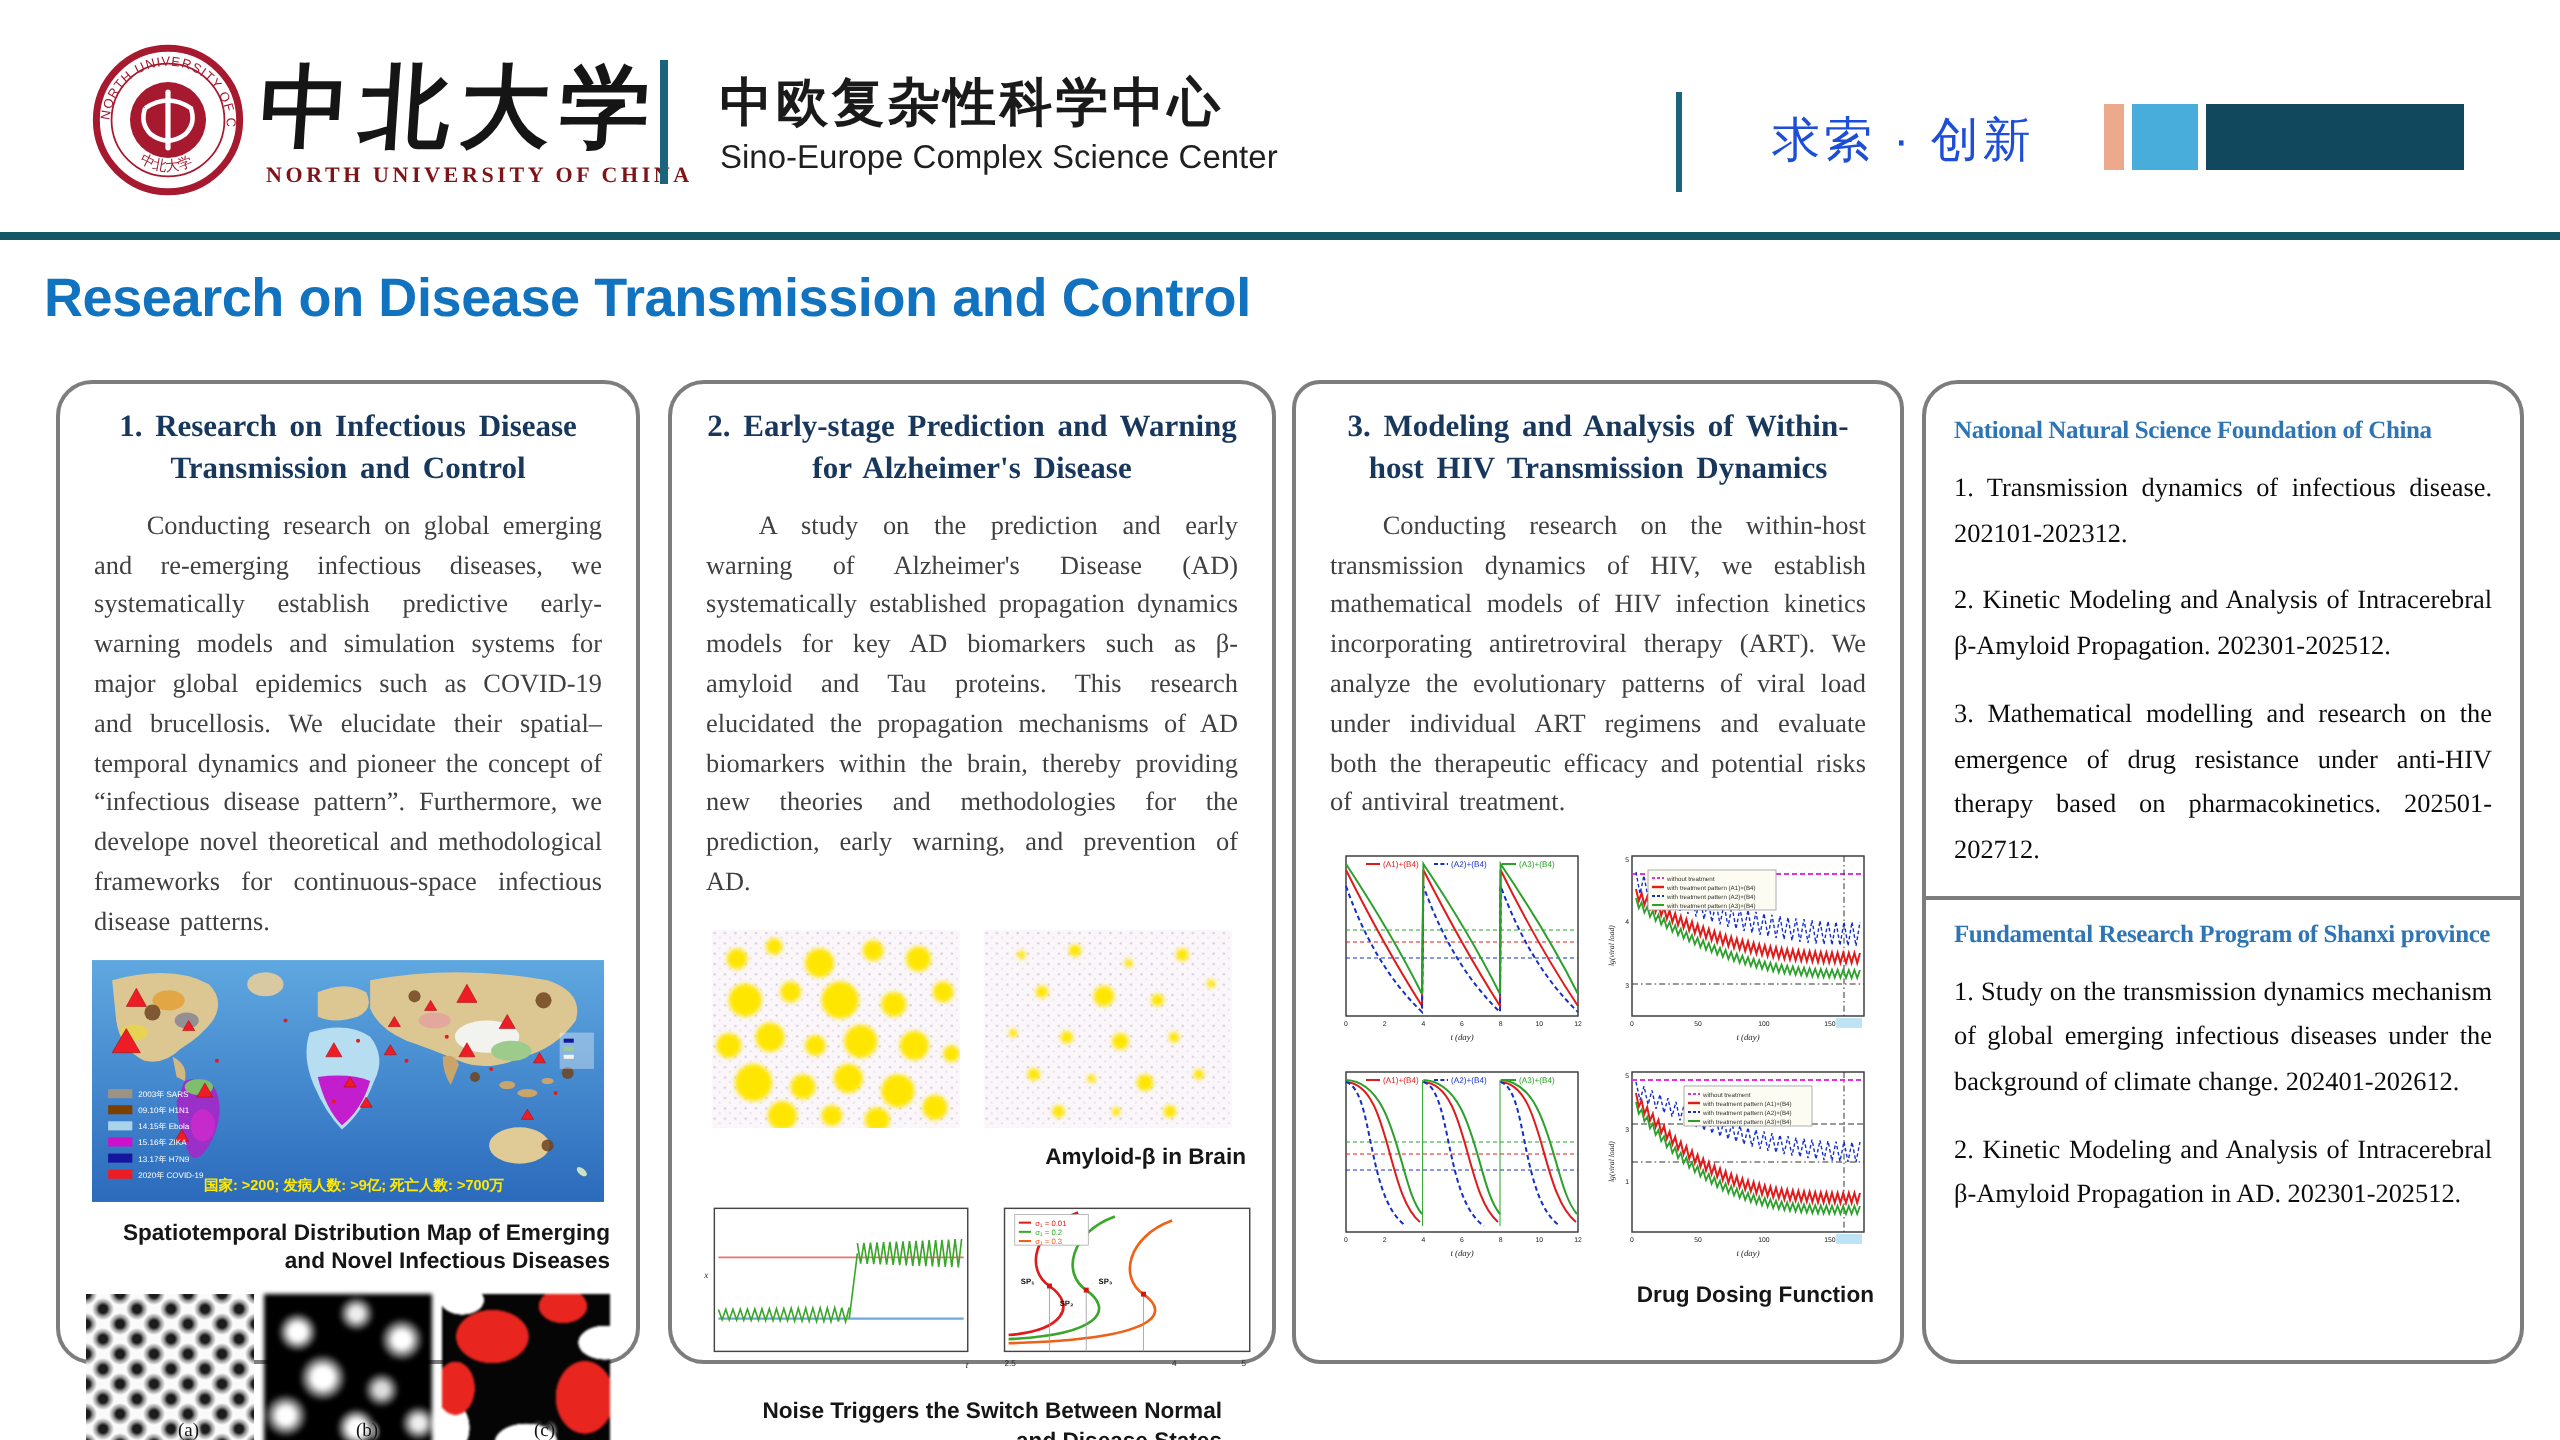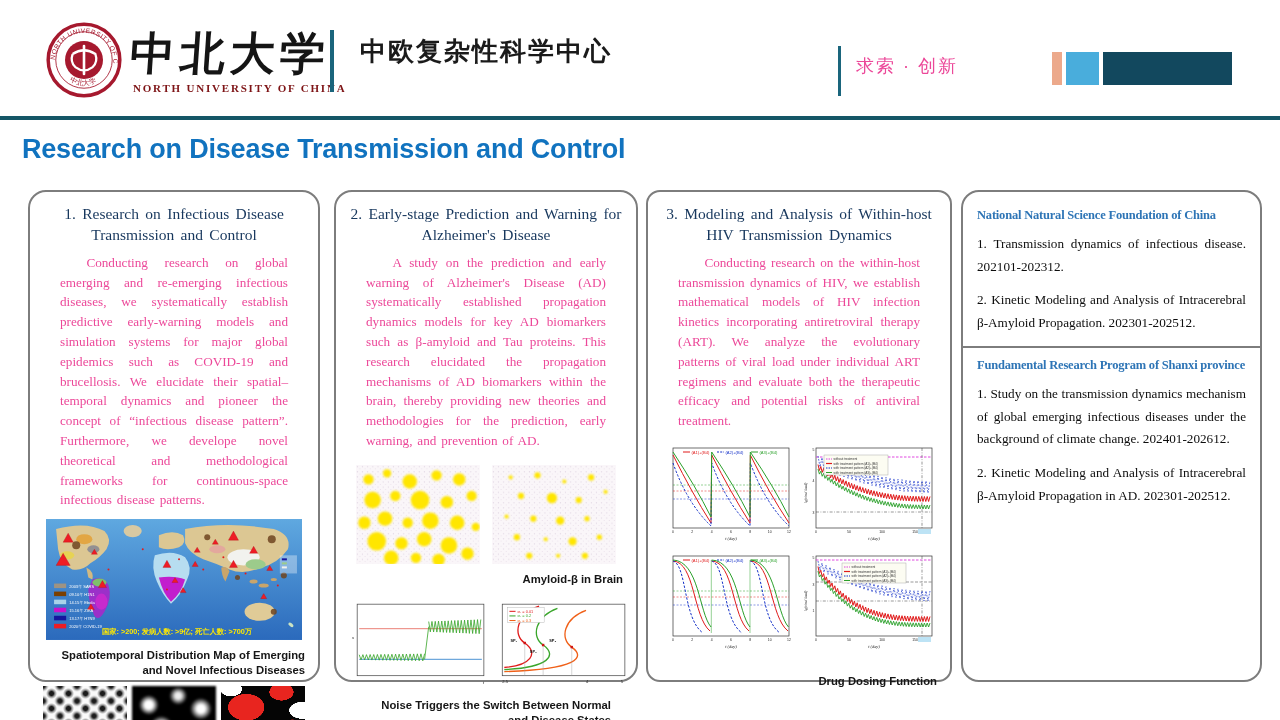--- a/index.html
+++ b/index.html
@@ -11,41 +11,41 @@
   .seal{position:absolute;left:46px;top:22px;width:76px;height:76px;}
   .univ-cn{position:absolute;left:130px;top:24px;font-size:45px;font-weight:700;color:#151515;
            letter-spacing:5px;font-family:"Liberation Serif",serif;transform:skewX(-4deg);}
   .univ-en{position:absolute;left:133px;top:82px;font-size:11px;font-weight:700;color:#7E1416;
            font-family:"Liberation Serif",serif;letter-spacing:1.8px;}
   .vdiv{position:absolute;background:#1A657C;}
   .vdiv1{left:330px;top:30px;width:4px;height:62px;}
   .vdiv2{left:838px;top:46px;width:3px;height:50px;}
   .center-cn{position:absolute;left:360px;top:34px;font-size:26px;font-weight:600;color:#1a1a1a;letter-spacing:2px;}
   .center-en{position:absolute;left:360px;top:70px;font-size:16.5px;color:#1f1f1f;}
-  .motto{position:absolute;left:856px;top:54px;font-size:18px;color:#ec4899;letter-spacing:2px;}
+  .motto{position:absolute;left:886px;top:54px;font-size:24px;color:#1d4ed8;letter-spacing:2px;}
   .bar{position:absolute;top:52px;height:33px;}
   .bar-peach{left:1052px;width:10px;background:#ECA98B;}
   .bar-blue{left:1066px;width:33px;background:#49ADDC;}
   .bar-teal{left:1103px;width:129px;background:#12485E;}
   .hdr-line{position:absolute;left:0;top:116px;width:1280px;height:4px;background:#155666;}
 
   
   .page-title{position:absolute;left:22px;top:134px;font-size:27px;font-weight:700;color:#1173BF;letter-spacing:-0.2px;}
 
   
   .panel{position:absolute;top:190px;height:492px;border:2px solid #7D7D7D;border-radius:18px;
          background:#fff;box-sizing:border-box;padding:10px 13px;}
   .p1{left:28px;width:292px;}
   .p2{left:334px;width:304px;}
   .p3{left:646px;width:306px;border-radius:14px;}
   .p4{left:961px;width:301px;padding:10px 14px;}
   .panel h3{margin:2px 0 7px;text-align:center;font-family:"Liberation Serif",serif;
-            font-weight:400;font-size:15.5px;line-height:1.35;color:#17375D;word-spacing:2.5px;}
-  .body-txt{margin:4px 17px 0;font-family:"Liberation Serif",serif;font-size:13.2px;line-height:1.5;
-            text-align:justify;text-indent:2em;color:#ec4899;word-spacing:1.5px;}
+            font-weight:700;font-size:15.5px;line-height:1.35;color:#17375D;word-spacing:2.5px;}
+  .body-txt{margin:4px 4px 0;font-family:"Liberation Serif",serif;font-size:13.2px;line-height:1.5;
+            text-align:justify;text-indent:2em;color:#404040;word-spacing:1.5px;}
   .cap{text-align:right;font-weight:700;font-size:11.3px;line-height:1.3;color:#161616;margin-top:4px;}
 
   
   .map-wrap{margin:9px auto 0;width:256px;}
   .pattern-row{display:flex;gap:5px;justify-content:center;margin-top:8px;}
   .tile{width:84px;height:76px;position:relative;}
   .tile-label{position:absolute;left:1px;bottom:-1px;font-family:"Liberation Serif",serif;
               font-size:9.5px;color:#111;text-shadow:0 0 2px #fff,0 0 2px #fff;}
   .pat-a{background-color:#fafafa;
      background-image:radial-gradient(circle,#1c1c1c 2px,rgba(28,28,28,.45) 3.5px,transparent 5.5px),
@@ -105,20 +105,21 @@
       <textPath href="#arcTop" startOffset="2">NORTH UNIVERSITY OF CHINA</textPath>
     </text>
     <text font-size="6.5" fill="#A6192E">
       <textPath href="#arcBot" startOffset="26%">中北大学</textPath>
     </text>
   </svg>
   <div class="univ-cn">中北大学</div>
   <div class="univ-en">NORTH UNIVERSITY OF CHINA</div>
   <div class="vdiv vdiv1"></div>
   <div class="center-cn">中欧复杂性科学中心</div>
+  <div class="center-en">Sino-Europe Complex Science Center</div>
   <div class="vdiv vdiv2"></div>
   <div class="motto">求索 · 创新</div>
   <div class="bar bar-peach"></div>
   <div class="bar bar-blue"></div>
   <div class="bar bar-teal"></div>
 </div>
 <div class="hdr-line"></div>
 
 <div class="page-title">Research on Disease Transmission and Control</div>
 
@@ -473,24 +474,25 @@
         <text x="14" y="92">0</text>
         <text x="47" y="92">50</text>
         <text x="80" y="92">100</text>
         <text x="113" y="92">150</text>
       </g>
       <text transform="translate(5,62) rotate(-90)" font-size="3.8" class="serifit" fill="#222">lg(viral load)</text>
       <text x="72" y="99" text-anchor="middle" font-size="4.4" class="serifit" fill="#222">t (day)</text>
       <rect x="116" y="88" width="13" height="5" fill="#BDE3F5"></rect>
     </svg>
   </div>
-  <div class="cap" style="margin-top:22px;">Drug Dosing Function</div>
+  <div class="cap" style="margin-top:9px;">Drug Dosing Function</div>
 </div>
 
 <div class="panel p4">
   <div class="fund-h">National Natural Science Foundation of China</div>
   <p class="fund-item">1. Transmission dynamics of infectious disease. 202101-202312.</p>
   <p class="fund-item">2. Kinetic Modeling and Analysis of Intracerebral β-Amyloid Propagation. 202301-202512.</p>
+  <p class="fund-item">3. Mathematical modelling and research on the emergence of drug resistance under anti-HIV therapy based on pharmacokinetics. 202501-202712.</p>
   <hr class="fund-divider">
   <div class="fund-h">Fundamental Research Program of Shanxi province</div>
   <p class="fund-item">1. Study on the transmission dynamics mechanism of global emerging infectious diseases under the background of climate change. 202401-202612.</p>
   <p class="fund-item">2. Kinetic Modeling and Analysis of Intracerebral β-Amyloid Propagation in AD. 202301-202512.</p>
 </div>
 
 </body></html>

